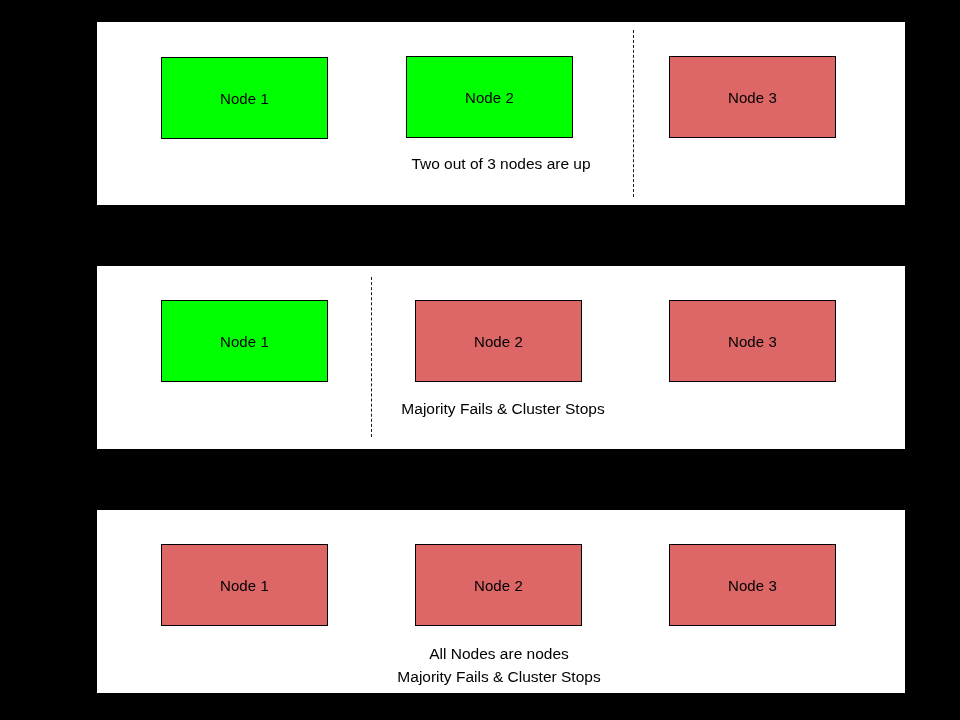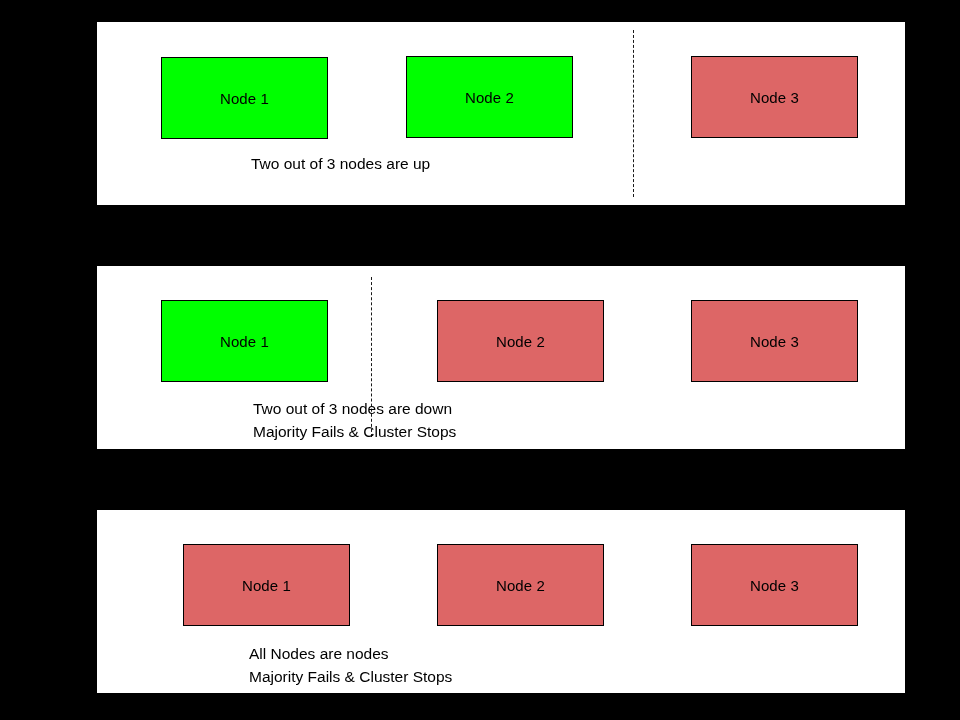--- a/index.html
+++ b/index.html
@@ -34,40 +34,40 @@
 
   .node-box {
     position: absolute;
     box-sizing: border-box;
     border: 1px solid #000000;
     display: flex;
     align-items: center;
     justify-content: center;
   }
   .node-box.up    { background: #00ff00; }
-  .node-box.down  { background: #dd6666; margin-left: 22px; }
+  .node-box.down  { background: #dd6666; }
 
   .node-label {
     font-family: "Liberation Sans", sans-serif;
     font-size: 15px;
     color: #000000;
     line-height: 1;
     letter-spacing: 0.1px;
     white-space: nowrap;
   }
 
   .divider {
     position: absolute;
     width: 0;
     border-left: 1.5px dashed #1a1a1a;
   }
 
   .caption {
     position: absolute;
-    text-align: left;
+    text-align: center;
     font-family: "Liberation Sans", sans-serif;
     font-size: 15.5px;
     color: #000000;
     line-height: 23px;
     white-space: nowrap;
   }
   .caption .cap-line { display: block; }
 </style>
 </head>
 <body>
@@ -105,21 +105,20 @@
 
     <div class="node-box down" style="left:318px; top:34px; width:167px; height:82px;">
       <span class="node-label">Node 2</span>
     </div>
 
     <div class="node-box down" style="left:572px; top:34px; width:167px; height:82px;">
       <span class="node-label">Node 3</span>
     </div>
 
     <div class="caption" style="left:156px; top:131px; width:500px;">
-      <span class="cap-line">Two out of 3 nodes are down</span>
       <span class="cap-line">Majority Fails &amp; Cluster Stops</span>
     </div>
   </div>
 
   <div class="panel" style="left:97px; top:510px; width:808px; height:183px;">
 
     <div class="node-box down" style="left:64px; top:34px; width:167px; height:82px;">
       <span class="node-label">Node 1</span>
     </div>
 

